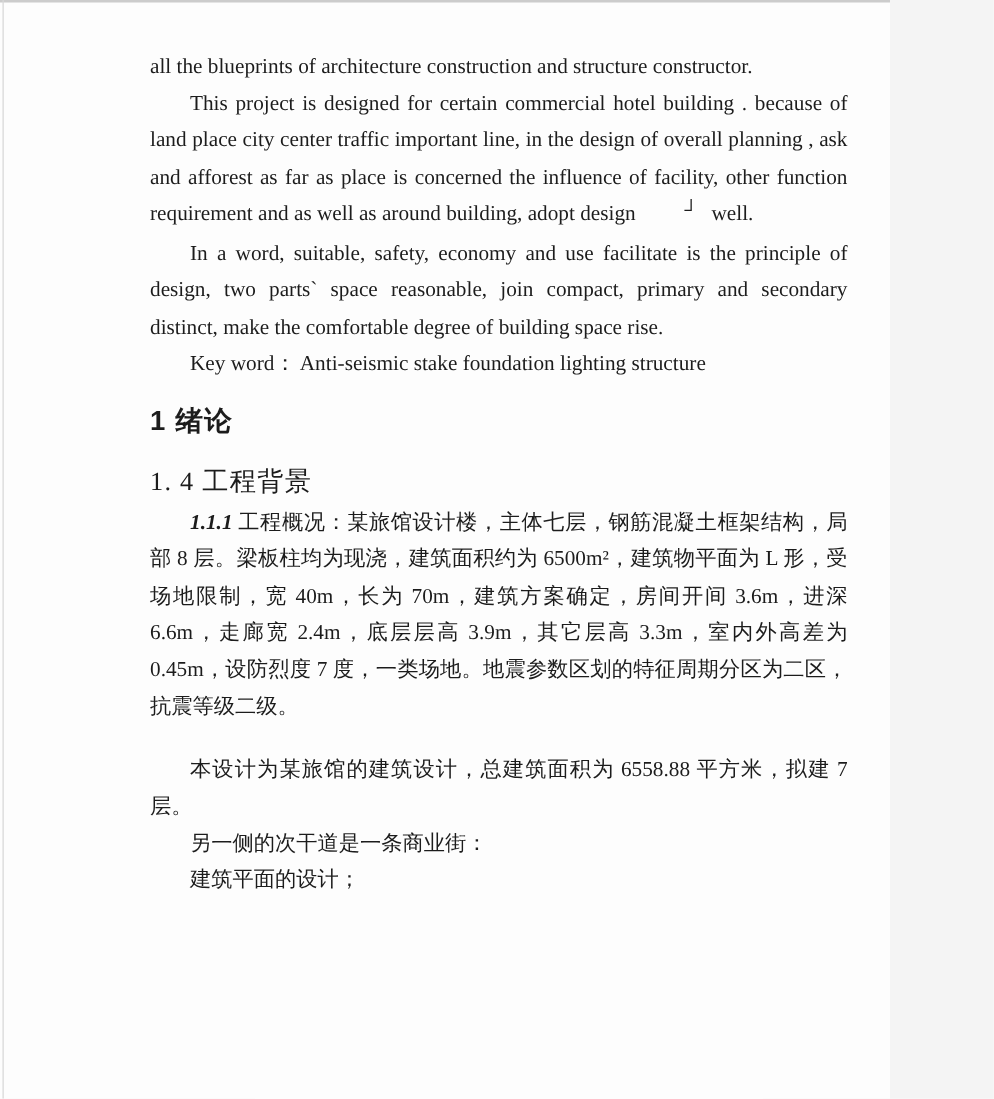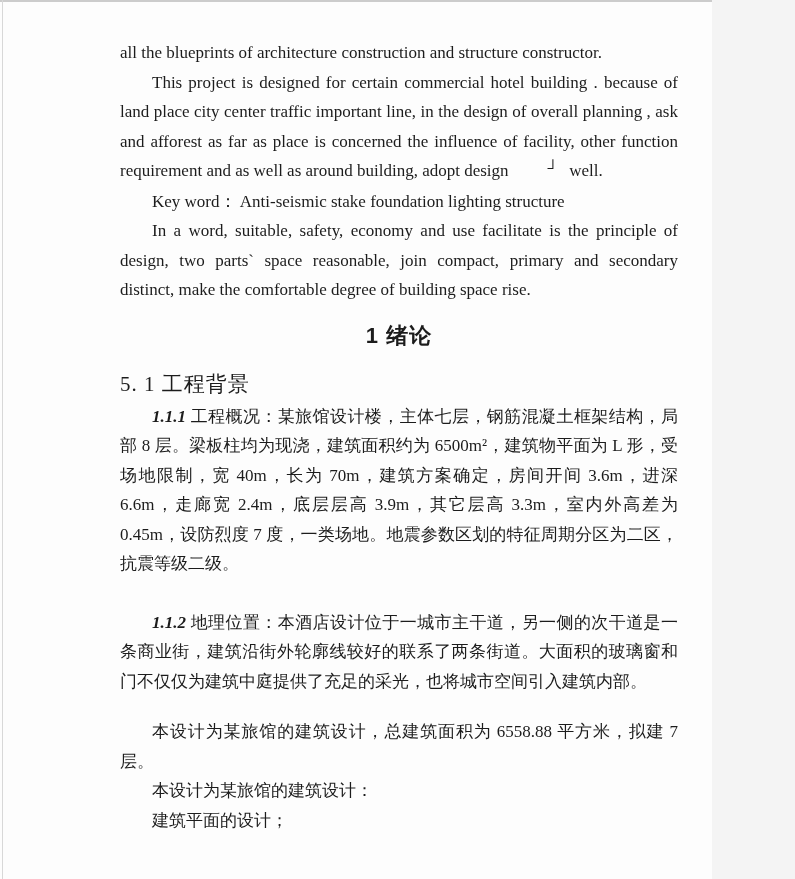--- a/index.html
+++ b/index.html
@@ -65,21 +65,21 @@
     transform: translateY(-3px);
     margin: 0 11px 0 7px;
     font-size: 15px;
   }
   h1 {
     margin: 0;
     font-family: "Liberation Sans", sans-serif;
     font-weight: bold;
     font-size: 22px;
     line-height: 34px;
-    text-align: center;
+    text-align: left;
     letter-spacing: 1px;
   }
   h1.ch1 { margin-top: 14px; }
   h1.ch2 { margin-top: 15px; }
   h2 {
     margin: 16px 0 0 0;
     font-family: "Liberation Serif", serif;
     font-weight: normal;
     font-size: 21px;
     line-height: 30px;
@@ -96,31 +96,30 @@
   <div class="edge-top"></div>
   <div class="edge-left"></div>
   <div class="edge-right"></div>
 
   <div class="content">
 
     <p class="en">all the blueprints of architecture construction and structure constructor.</p>
 
     <p class="en indent"><span>This project is designed for certain commercial hotel building . because of land place city center traffic important line, in the design of overall planning , ask and afforest as far as place is concerned the influence of facility, other function requirement and as well as around building, adopt design</span><span class="corner-symbol">┘</span><span>well.</span></p>
 
+    <p class="en indent">In a word, suitable, safety, economy and use facilitate is the principle of design, two parts` space reasonable, join compact, primary and secondary distinct, make the comfortable degree of building space rise.</p>
+
     <p class="en indent">Key word： Anti-seismic stake foundation lighting structure</p>
-
-    <p class="en indent">In a word, suitable, safety, economy and use facilitate is the principle of design, two parts` space reasonable, join compact, primary and secondary distinct, make the comfortable degree of building space rise.</p>
 
     <h1 class="ch1">1 绪论</h1>
 
-    <h2>5. 1 工程背景</h2>
+    <h2>1. 4 工程背景</h2>
 
     <p class="cn indent p-111"><b class="num">1.1.1</b> <span>工程概况：某旅馆设计楼，主体七层，钢筋混凝土框架结构，局部 8 层。梁板柱均为现浇，建筑面积约为 6500m²，建筑物平面为 L 形，受场地限制，宽 40m，长为 70m，建筑方案确定，房间开间 3.6m，进深 6.6m，走廊宽 2.4m，底层层高 3.9m，其它层高 3.3m，室内外高差为 0.45m，设防烈度 7 度，一类场地。地震参数区划的特征周期分区为二区，抗震等级二级。</span></p>
 
-    <p class="cn indent p-112"><b class="num">1.1.2</b> <span>地理位置：本酒店设计位于一城市主干道，另一侧的次干道是一条商业街，建筑沿街外轮廓线较好的联系了两条街道。大面积的玻璃窗和门不仅仅为建筑中庭提供了充足的采光，也将城市空间引入建筑内部。</span></p>
 
 
     <p class="cn indent p-ch2-first">本设计为某旅馆的建筑设计，总建筑面积为 6558.88 平方米，拟建 7 层。</p>
-    <p class="cn indent">本设计为某旅馆的建筑设计：</p>
+    <p class="cn indent">另一侧的次干道是一条商业街：</p>
     <p class="cn indent">建筑平面的设计；</p>
 
   </div>
 </div>
 
 </body></html>

